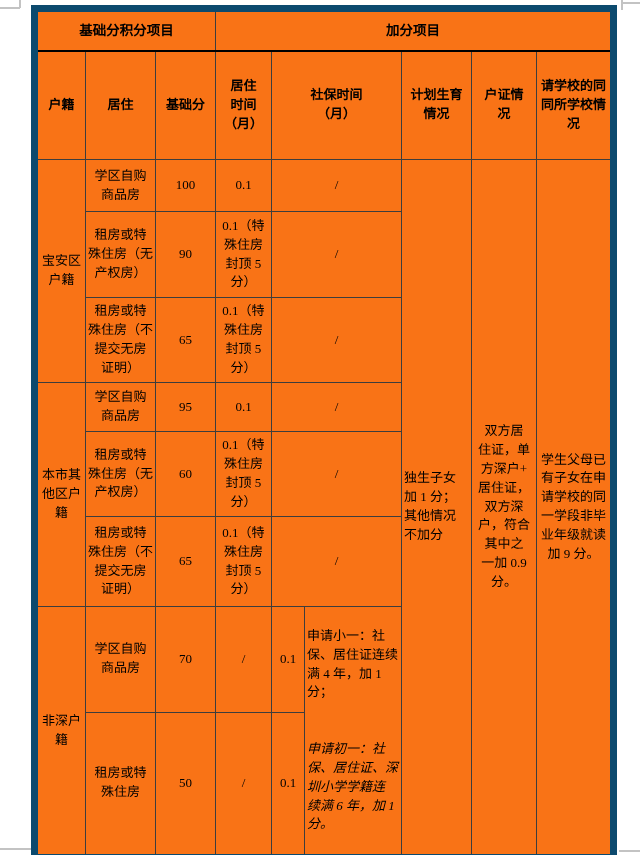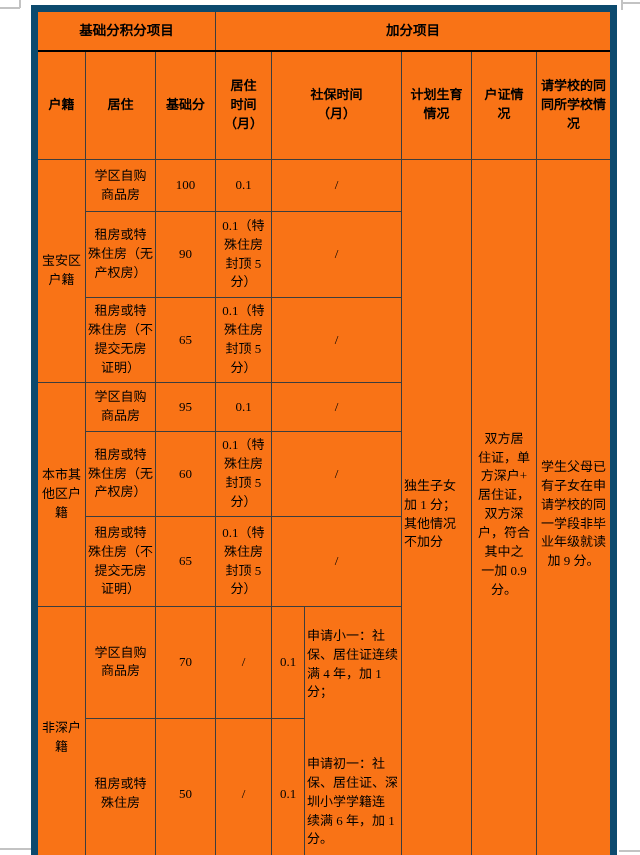--- a/index.html
+++ b/index.html
@@ -60,21 +60,21 @@
   tr.r2 { height: 86px; }
   tr.r3 { height: 85px; }
   tr.r4 { height: 49px; }
   tr.r5 { height: 85px; }
   tr.r6 { height: 90px; }
   tr.r7 { height: 100px; }
   tr.r8 { height: 138px; }
 
   td.align-left { text-align: left; }
   td.ss-note { text-align: left; }
-  .ss-note .para + .para { margin-top: 34px; }
+  .ss-note .para + .para { margin-top: 19px; font-style: italic; }
 </style>
 </head>
 <body>
 
 <div class="page">
 
   <div class="artifact art-tl-h"></div>
   <div class="artifact art-tl-v"></div>
   <div class="artifact art-tr-h"></div>
   <div class="artifact art-tr-v"></div>

